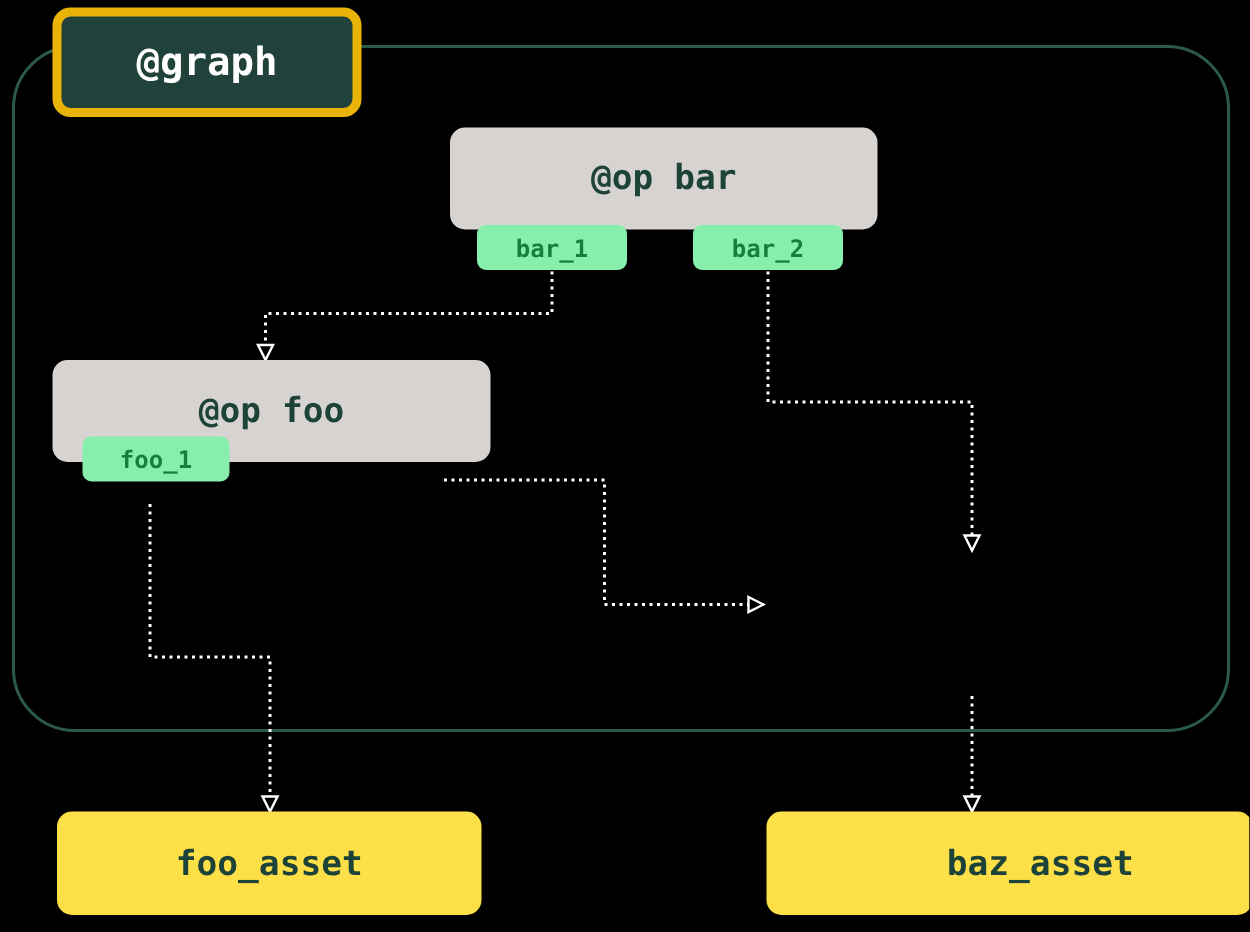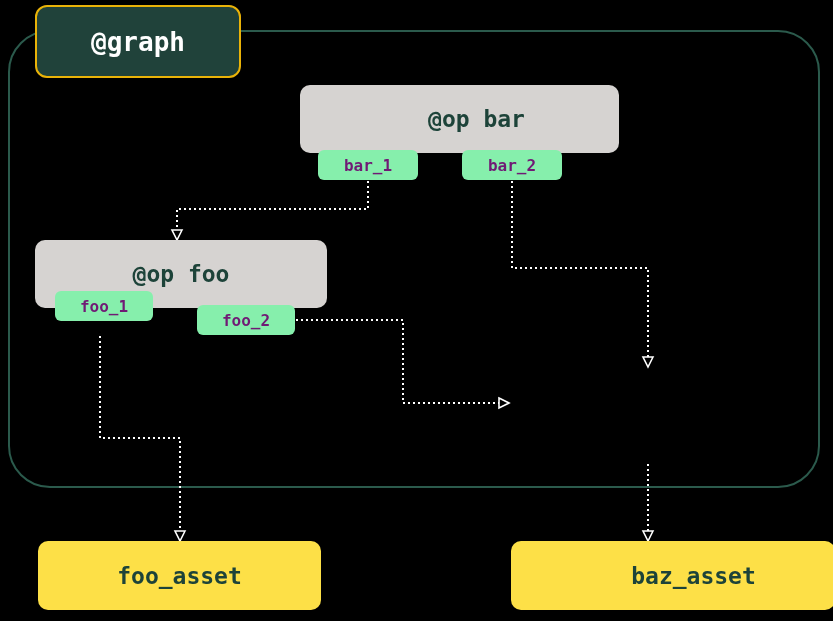--- a/index.html
+++ b/index.html
@@ -33,21 +33,21 @@
     z-index: 2;
     pointer-events: none;
   }
   .graph-label {
     position: absolute;
     left: 35px;
     top: 5px;
     width: 206px;
     height: 73px;
     background: #20423a;
-    border: 2px solid #eab308;
+    border: 6px solid #eab308;
     border-radius: 12px;
     box-sizing: border-box;
     display: flex;
     align-items: center;
     justify-content: center;
     color: #ffffff;
     font-size: 26px;
     font-weight: bold;
     z-index: 5;
   }
@@ -68,26 +68,26 @@
     font-weight: bold;
   }
   .out-tab {
     position: absolute;
     height: 30px;
     background: #86efac;
     border-radius: 6px;
     display: flex;
     align-items: center;
     justify-content: center;
-    color: #701a75;
+    color: #15803d;
     font-size: 16px;
     font-weight: bold;
     z-index: 5;
   }
-  #op-bar { left: 300px; top: 85px; width: 285px; height: 68px; padding-left: 34px; }
+  #op-bar { left: 300px; top: 85px; width: 285px; height: 68px; }
   #tab-bar-1 { left: 18px;  top: 65px; width: 100px; }
   #tab-bar-2 { left: 162px; top: 65px; width: 100px; }
 
   #op-foo { left: 35px; top: 240px; width: 292px; height: 68px; }
   #tab-foo-1 { left: 20px;  top: 51px; width: 98px; }
   #tab-foo-2 { left: 162px; top: 65px; width: 98px; }
 
   #op-baz { left: 510px; top: 367px; width: 275px; height: 68px; }
   #tab-baz-1 { left: 90px; top: 66px; width: 97px; }
 
@@ -141,21 +141,20 @@
 
   <div class="op" id="op-bar">
     <div class="op-label">@op bar</div>
     <div class="out-tab" id="tab-bar-1">bar_1</div>
     <div class="out-tab" id="tab-bar-2">bar_2</div>
   </div>
 
   <div class="op" id="op-foo">
     <div class="op-label">@op foo</div>
     <div class="out-tab" id="tab-foo-1">foo_1</div>
-    <div class="out-tab" id="tab-foo-2">foo_2</div>
   </div>
 
 
   <div class="asset" id="asset-foo">
     <span>foo_asset</span>
   </div>
   <div class="asset" id="asset-baz">
     <span>baz_asset</span>
   </div>
 

